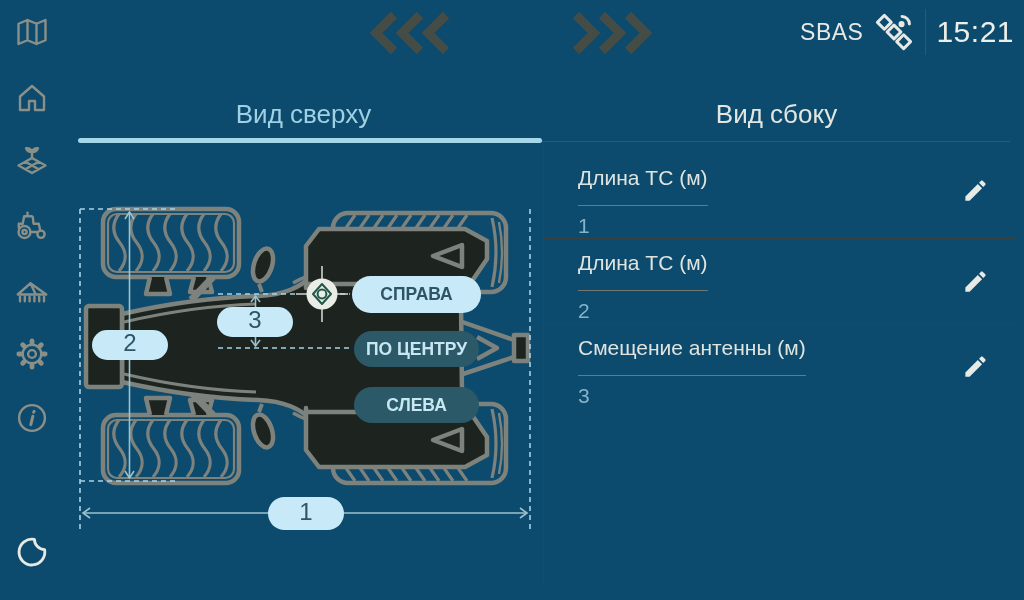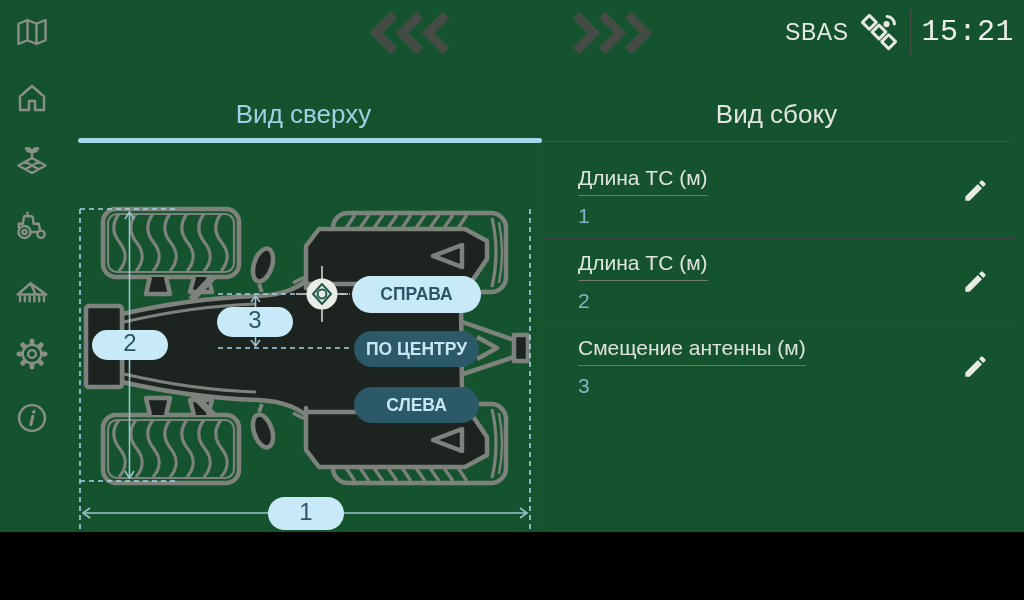--- a/index.html
+++ b/index.html
@@ -1,53 +1,53 @@
 <!DOCTYPE html>
 <html><head>
 <meta charset="utf-8">
 <style>
   html,body{margin:0;padding:0;background:#000;}
   .screen{
-    position:relative;width:1024px;height:532px;overflow:hidden;
-    background:#14532d;font-family:"Liberation Sans",sans-serif;
+    position:relative;width:1024px;height:600px;overflow:hidden;
+    background:#0c4a6e;font-family:"Liberation Sans",sans-serif;
     -webkit-font-smoothing:antialiased;color:#e6e9e4;
   }
   
   .sidebar{position:absolute;left:0;top:0;width:64px;height:600px;}
   .side-btn{position:absolute;left:14px;width:36px;height:36px;background:none;border:none;padding:0;cursor:pointer;}
   .side-btn svg{width:36px;height:36px;display:block;stroke:#8a9088;fill:none;stroke-width:1.6;stroke-linecap:round;stroke-linejoin:round;}
   .side-btn.moon svg{stroke:#e7eae2;stroke-width:1.9;}
   
   .chev{position:absolute;top:11px;}
   .chev svg{display:block;stroke:#454c46;fill:none;stroke-width:9;stroke-linejoin:miter;}
   .chev.left{left:368px;}
   .chev.right{left:570px;}
   .status{position:absolute;right:10px;top:0;height:64px;display:flex;align-items:center;gap:10px;}
   .sbas{font-size:23px;color:#e6e9e4;letter-spacing:0.5px;}
   .sat svg{display:block;width:42px;height:42px;stroke:#e6e9e4;fill:none;stroke-width:1.7;stroke-linejoin:round;stroke-linecap:round;}
   .vdiv{width:1px;height:46px;background:#4a504a;}
-  .time{font-size:30px;color:#edefe9;letter-spacing:0.5px;font-family:Liberation Mono, monospace;}
+  .time{font-size:30px;color:#edefe9;letter-spacing:0.5px;}
   
   .tab{position:absolute;top:85px;height:58px;display:flex;align-items:center;justify-content:center;
        font-size:26px;cursor:pointer;background:none;border:none;color:#e2e6e1;font-family:inherit;}
   .tab.t1{left:64px;width:479px;color:#9fd0e3;}
   .tab.t2{left:543px;width:467px;}
   .tab-underline-active{position:absolute;left:78px;top:138px;width:464px;height:5px;border-radius:3px;background:#a5d7ea;}
   .tab-underline-rest{position:absolute;left:542px;top:141px;width:468px;height:1px;background:#4c514b;}
   
   .diagram{position:absolute;left:64px;top:148px;width:480px;height:452px;}
   .diagram svg{display:block;}
   svg text{font-family:"Liberation Sans",sans-serif;}
   .vsep{position:absolute;left:543px;top:143px;width:1px;height:440px;background:#3b413c;}
   
   .fields{position:absolute;left:543px;top:143px;width:473px;}
   .row{position:relative;height:85px;box-sizing:border-box;padding:12px 60px 0 35px;border-bottom:1px solid #3b413c;}
   .row.first{height:96px;padding-top:23px;}
   .row.last{border-bottom:none;}
-  .flabel{display:inline-block;font-size:21px;color:#e0e4df;padding-bottom:5px;border-bottom:1px solid #707670;}
+  .flabel{display:inline-block;font-size:21px;color:#e0e4df;padding-bottom:15px;border-bottom:1px solid #707670;}
   .fvalue{font-size:21px;color:#85b3c9;margin-top:8px;}
   .edit{position:absolute;right:26px;top:calc(50% - 14px);width:28px;height:28px;background:none;border:none;padding:0;cursor:pointer;}
   .edit svg{display:block;width:27px;height:27px;fill:#e8eae6;}
 </style>
 </head>
 <body>
 
 <div class="screen">
 
   <aside class="sidebar">

